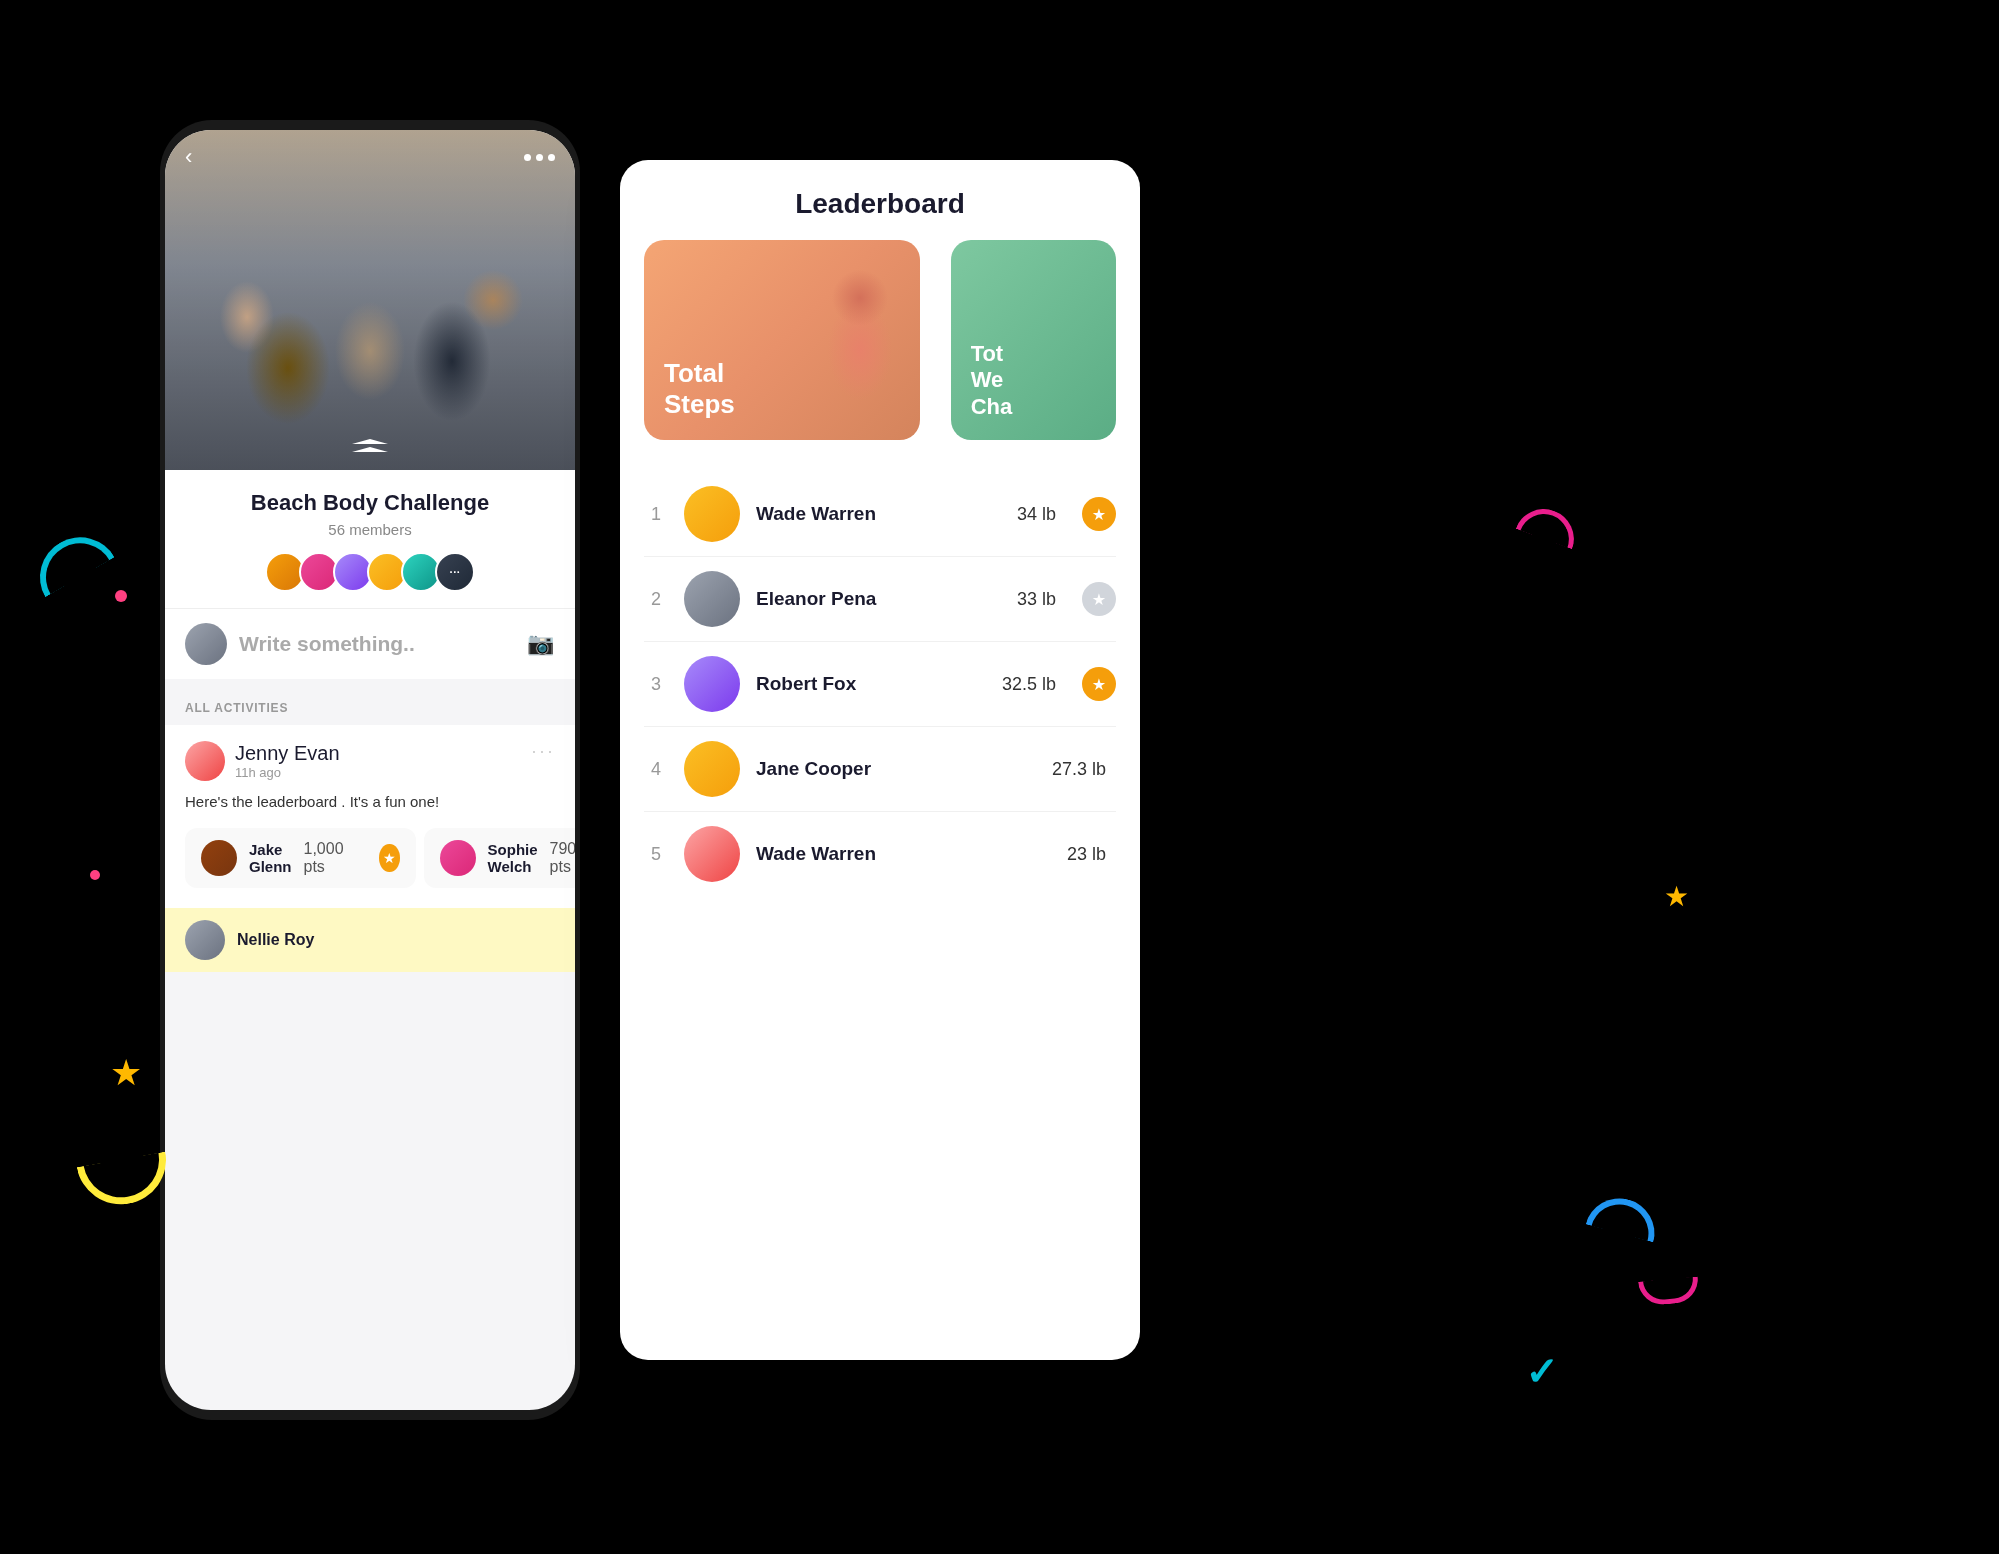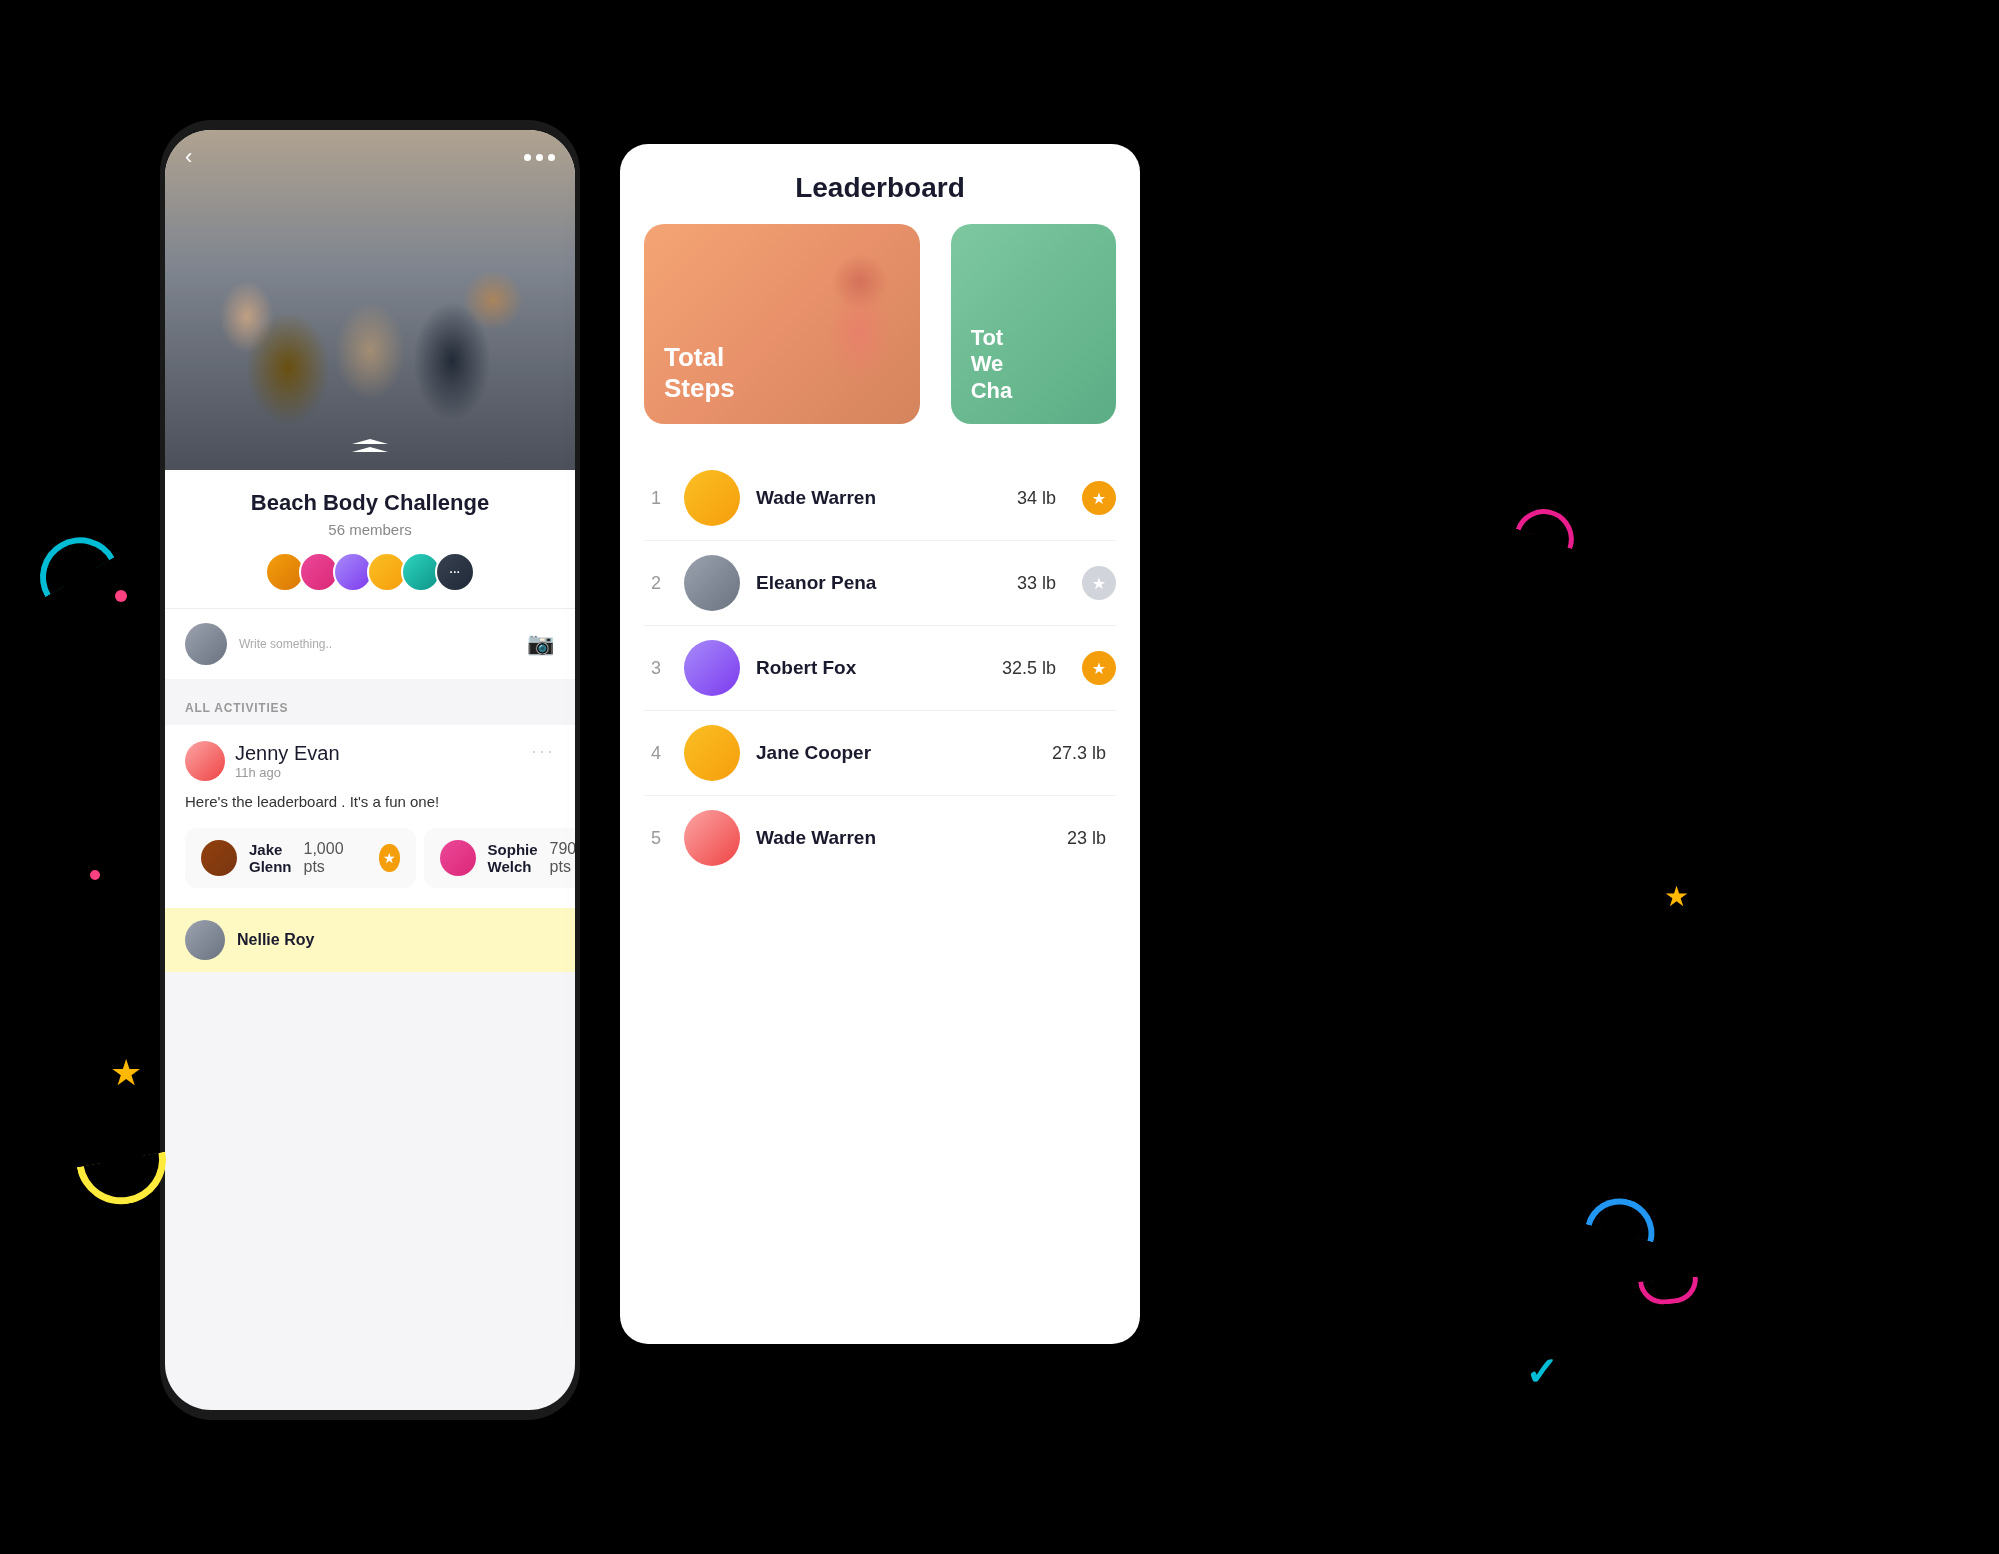--- a/index.html
+++ b/index.html
@@ -172,21 +172,22 @@
       width: 42px;
       height: 42px;
       border-radius: 50%;
       background: linear-gradient(135deg, #9CA3AF, #6B7280);
       flex-shrink: 0;
     }
 
     .write-placeholder {
       flex: 1;
       color: #aaa;
-      font-size: 12px;
+      font-size: 21px;
+      font-weight: bold;
     }
 
     .camera-icon {
       color: #aaa;
       font-size: 22px;
     }
 
     
     .activities-section {
       background: #fef9c3;
@@ -317,21 +318,21 @@
     .more-activity-name {
       font-size: 16px;
       font-weight: 700;
       color: #1a1a2e;
     }
 
     
     .leaderboard-panel {
       position: absolute;
       left: 620px;
-      top: 144px;
+      top: 160px;
       width: 520px;
       height: 1200px;
       background: white;
       border-radius: 28px;
       box-shadow: 0 20px 60px rgba(0,0,0,0.15);
       overflow: hidden;
       z-index: 6;
     }
 
     .lb-title {

